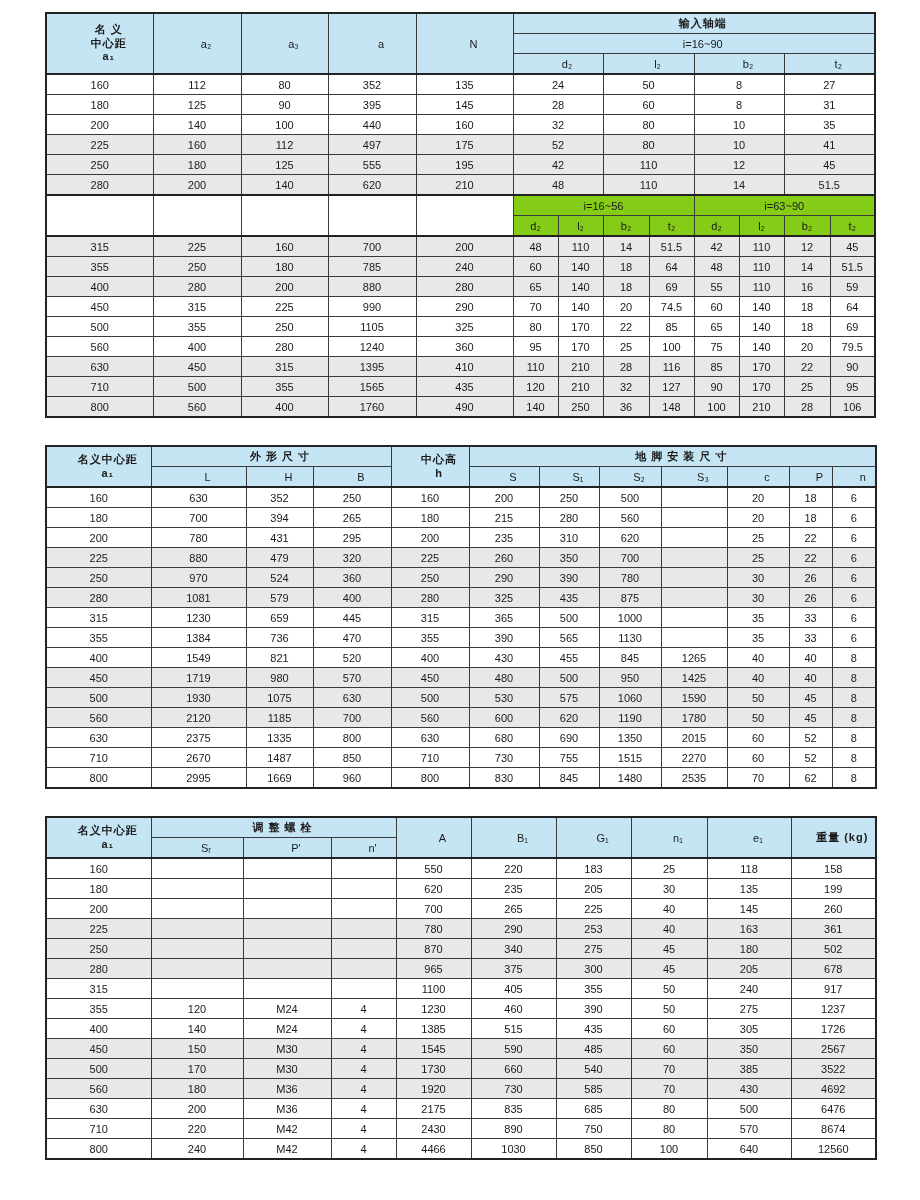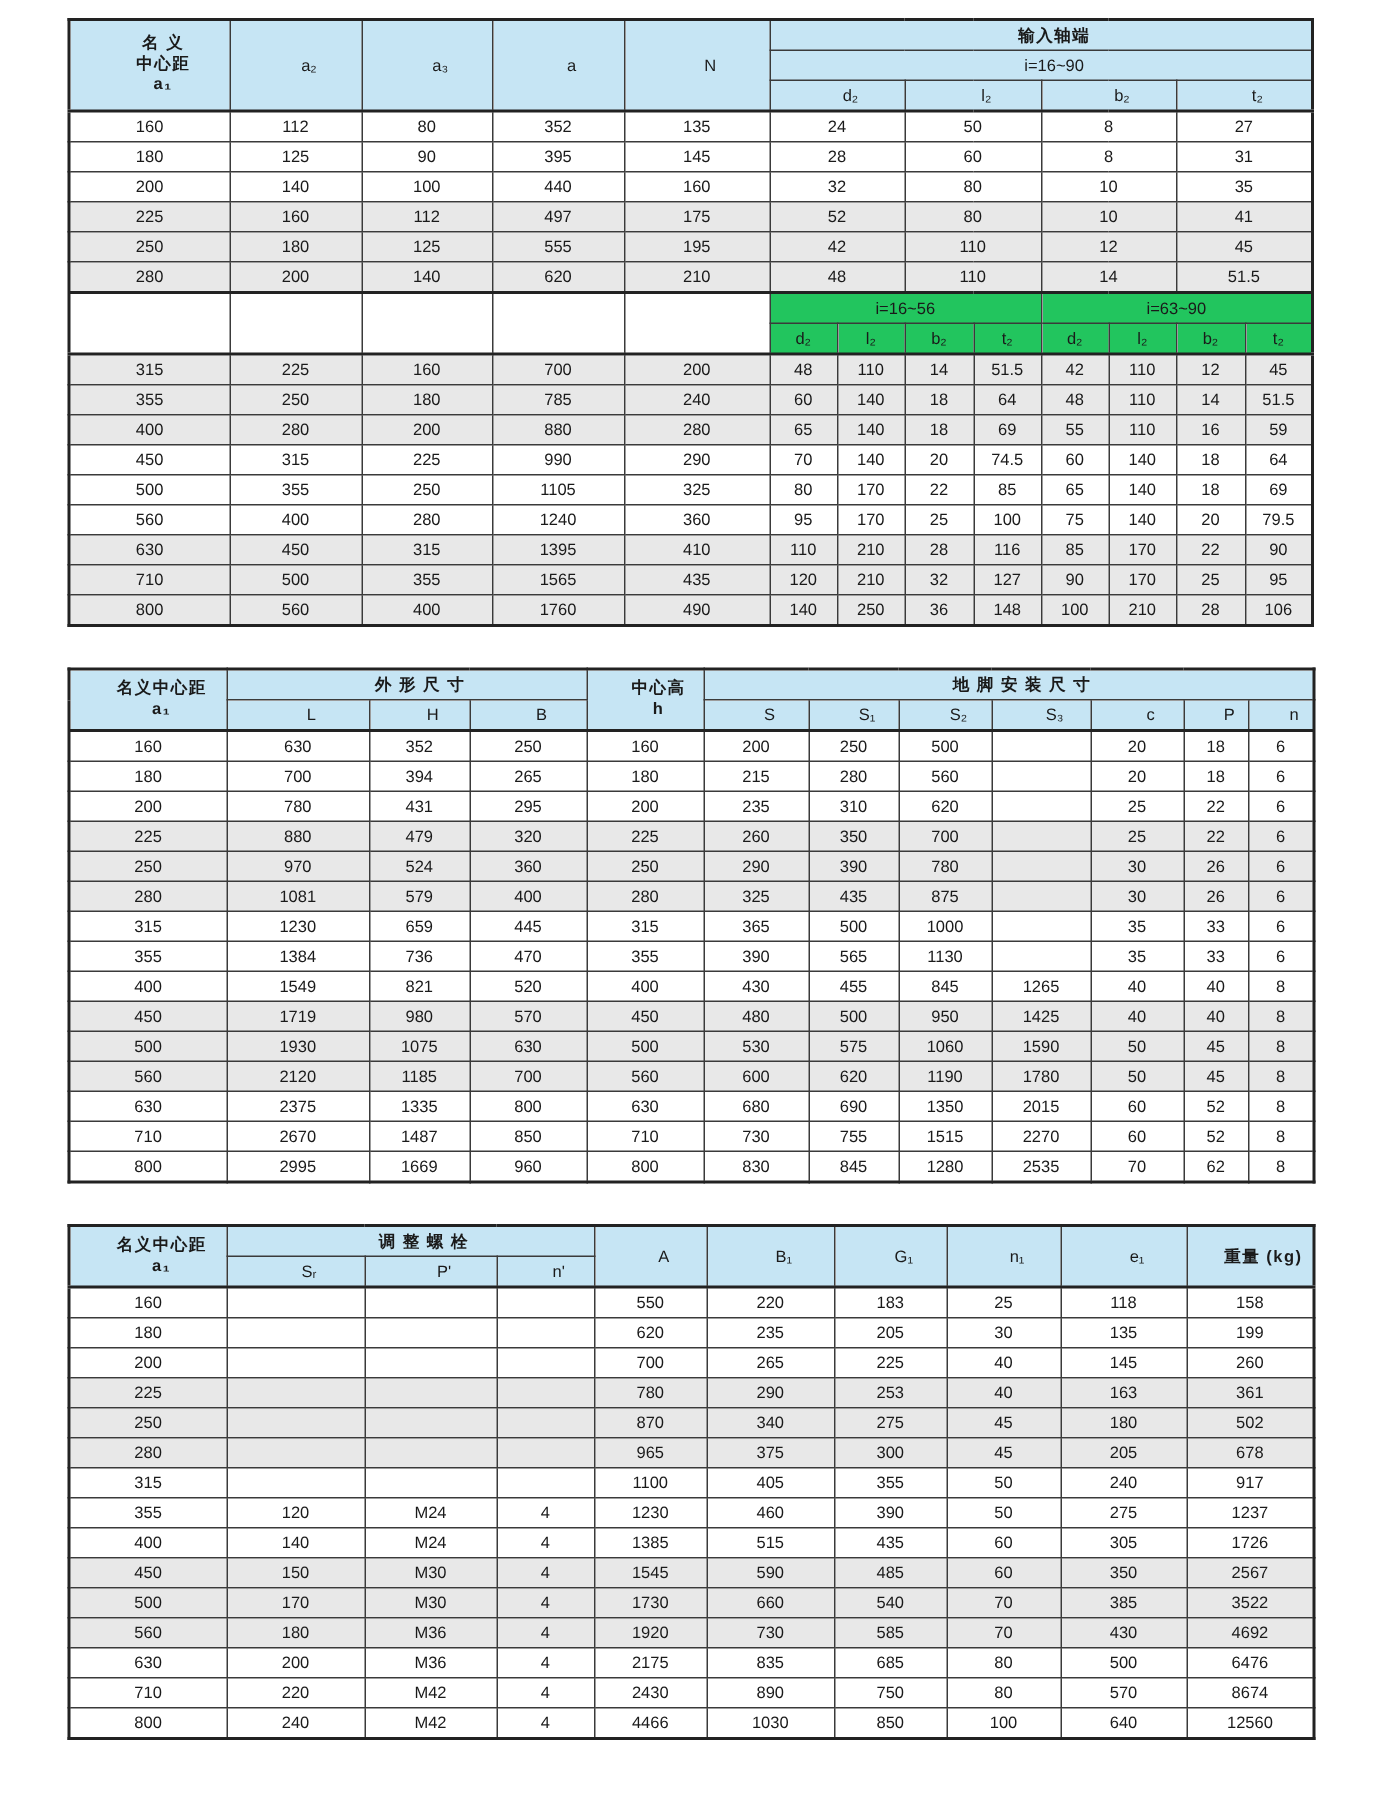--- a/index.html
+++ b/index.html
@@ -26,21 +26,21 @@
     padding:0 2px;
     height:19px;
     overflow:hidden;
     font-weight:normal;
   }
   thead th{background:#c6e5f4;padding-left:20px;}
   .cn{font-weight:bold;letter-spacing:1px;}
   .multiline{white-space:pre-line;line-height:1.25;}
   thead{border-bottom:2px solid #222;}
   tbody.mid{border-top:2px solid #222;border-bottom:2px solid #222;}
-  tbody.mid th{background:#22c55e;margin-left:11px;}
+  tbody.mid th{background:#84cc16;margin-left:11px;}
   tr.shaded td{background:#e8e8e8;}
   .tbl{margin-bottom:27px;}
   #table3{margin-bottom:0;}
 </style>
 </head>
 <body>
 
 <div class="page">
 
 
@@ -544,21 +544,21 @@
           <td>8</td>
         </tr>
         <tr>
           <td>800</td>
           <td>2995</td>
           <td>1669</td>
           <td>960</td>
           <td>800</td>
           <td>830</td>
           <td>845</td>
-          <td>1280</td>
+          <td>1480</td>
           <td>2535</td>
           <td>70</td>
           <td>62</td>
           <td>8</td>
         </tr>
       </tbody>
   </table>
 
   <table id="table3" class="tbl">
     <colgroup>

